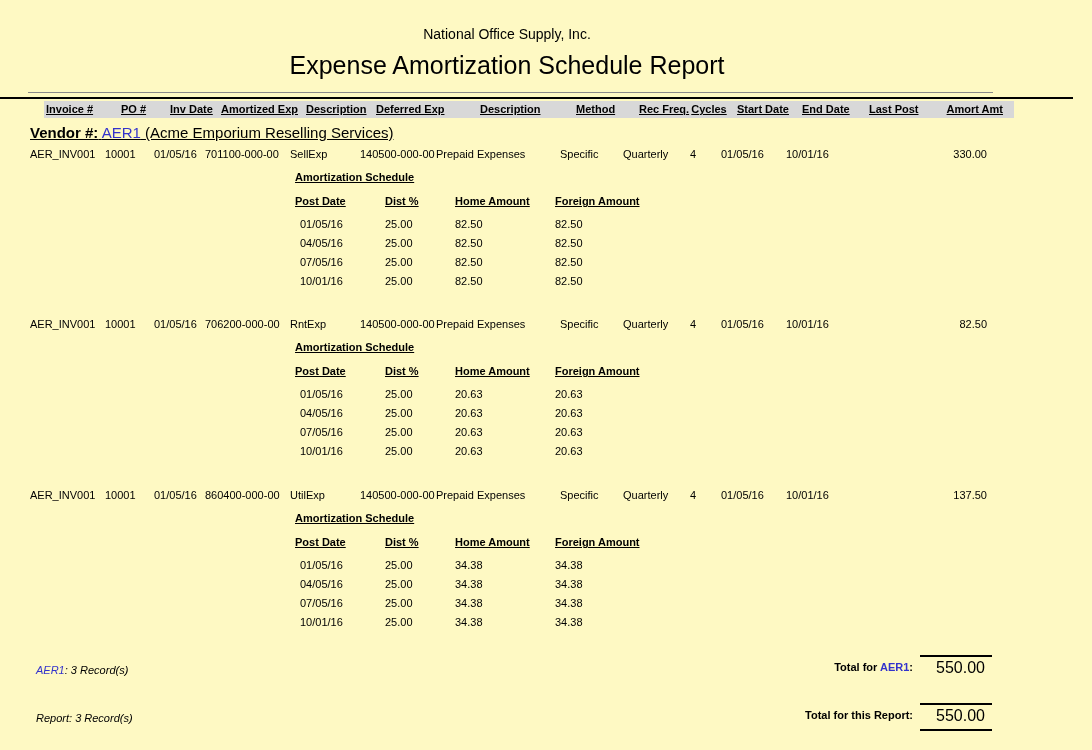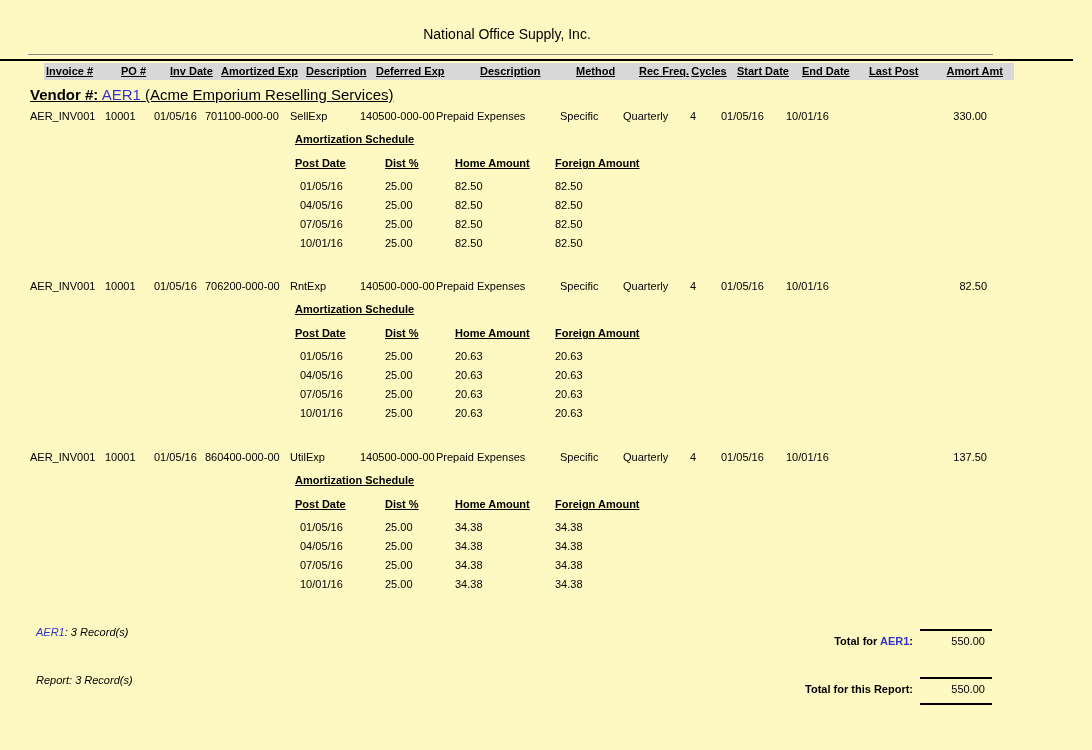--- a/index.html
+++ b/index.html
@@ -30,33 +30,34 @@
   .sched{margin-left:295px;width:382px;font-size:11px;}
   .sched-heading{margin-top:10px;text-align:left;line-height:13px;}
   .sched-row{display:flex;line-height:19px;height:19px;}
   .sched-row.head{margin-top:11px;line-height:13px;height:13px;margin-bottom:7px;}
   .s1{width:90px}.s2{width:70px;text-align:left}.s3{width:100px;text-align:left}.s4{width:122px;text-align:left}
   .sched-row.data .s1{padding-left:5px;box-sizing:border-box}
   .summary{position:relative;height:30px;}
   .summary.vendor{margin-top:23px}
   .summary.report{margin-top:18px}
   .rec-count{position:absolute;left:36px;top:9px;font-size:11px;font-style:italic;line-height:13px;white-space:nowrap;}
-  .total-group{position:absolute;right:100px;top:12px;display:flex;align-items:flex-start;}
+  .total-group{position:absolute;right:100px;top:0;display:flex;align-items:flex-start;}
   .total-label{font-size:11px;font-weight:bold;padding-top:6px;margin-right:7px;line-height:13px;white-space:nowrap;}
   .total-value{width:72px;border-top:2px solid #000;text-align:right;padding:4px 7px 0 0;
-               font-size:11px;line-height:13px;box-sizing:border-box;}
+               font-size:16px;line-height:13px;box-sizing:border-box;}
   .total-value.closed{border-bottom:2px solid #000;padding-bottom:7px;}
 </style>
 </head>
 <body>
 
 <div class="page">
 
   <div class="report-header">
     <div class="company">National Office Supply, Inc.</div>
+    <div class="title">Expense Amortization Schedule Report</div>
   </div>
 
   <div class="rule-thin"></div>
   <div class="rule-thick"></div>
 
   <div class="band">
     <span class="cell hdr c1">Invoice #</span>
     <span class="cell hdr c2">PO #</span>
     <span class="cell hdr c3">Inv Date</span>
     <span class="cell hdr c4">Amortized Exp</span>

